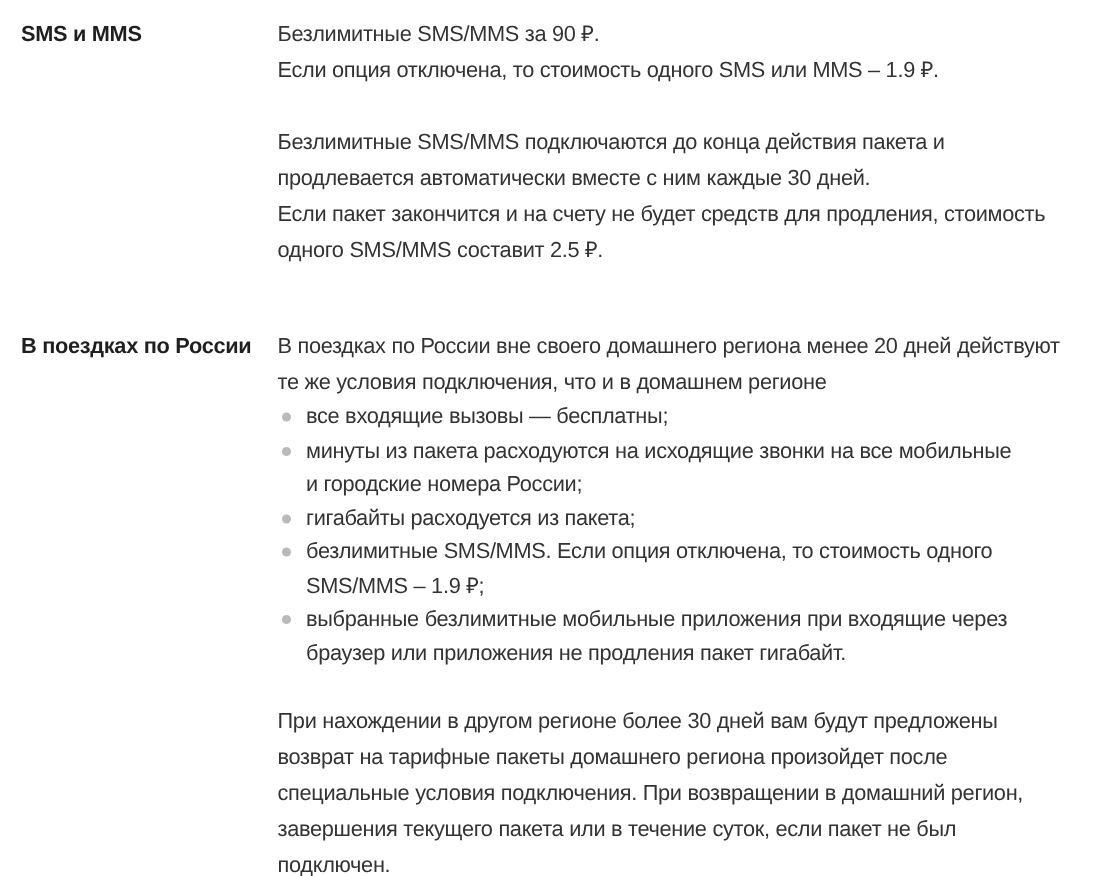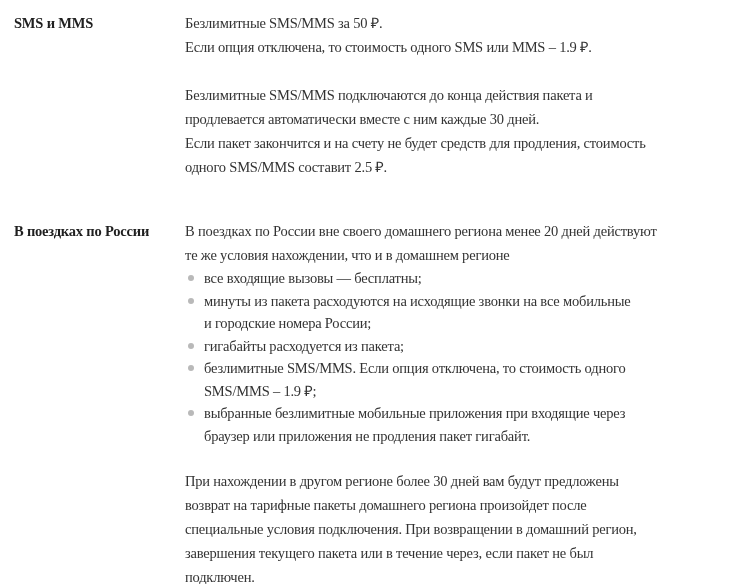--- a/index.html
+++ b/index.html
@@ -19,21 +19,20 @@
   }
   .page {
     padding: 11px 0 0 14px;
     box-sizing: border-box;
     width: 741px;
   }
   .section {
     display: grid;
     grid-template-columns: 171px 1fr;
     align-items: start;
-    font-family: Liberation Serif, serif;
   }
   .section.travel {
     margin-top: 40px;
   }
   .row-label {
     font-weight: bold;
     color: #1f1f1f;
     padding-right: 12px;
     line-height: 22px;
     padding-top: 1px;
@@ -75,38 +74,38 @@
 </style>
 </head>
 <body>
 
 <div class="page">
 
   <div class="section">
     <div class="row-label">SMS и MMS</div>
     <div class="content">
       <p class="para">
-        <span class="line">Безлимитные SMS/MMS за 50 ₽.</span>
+        <span class="line">Безлимитные SMS/MMS за 90 ₽.</span>
         <span class="line">Если опция отключена, то стоимость одного SMS или MMS – 1.9 ₽.</span>
       </p>
       <p class="para last">
         <span class="line">Безлимитные SMS/MMS подключаются до конца действия пакета и</span>
         <span class="line">продлевается автоматически вместе с ним каждые 30 дней.</span>
         <span class="line">Если пакет закончится и на счету не будет средств для продления, стоимость</span>
         <span class="line">одного SMS/MMS составит 2.5 ₽.</span>
       </p>
     </div>
   </div>
 
   <div class="section travel">
     <div class="row-label">В поездках по России</div>
     <div class="content">
       <p class="para last">
         <span class="line">В поездках по России вне своего домашнего региона менее 20 дней действуют</span>
-        <span class="line">те же условия нахождении, что и в домашнем регионе</span>
+        <span class="line">те же условия подключения, что и в домашнем регионе</span>
       </p>
       <ul class="bullets">
         <li>
           <span class="dot"></span>
           <span class="line">все входящие вызовы — бесплатны;</span>
         </li>
         <li>
           <span class="dot"></span>
           <span class="line">минуты из пакета расходуются на исходящие звонки на все мобильные</span>
           <span class="line">и городские номера России;</span>
@@ -123,19 +122,19 @@
         <li>
           <span class="dot"></span>
           <span class="line">выбранные безлимитные мобильные приложения при входящие через</span>
           <span class="line">браузер или приложения не продления пакет гигабайт.</span>
         </li>
       </ul>
       <p class="para last outro">
         <span class="line">При нахождении в другом регионе более 30 дней вам будут предложены</span>
         <span class="line">возврат на тарифные пакеты домашнего региона произойдет после</span>
         <span class="line">специальные условия подключения. При возвращении в домашний регион,</span>
-        <span class="line">завершения текущего пакета или в течение через, если пакет не был</span>
+        <span class="line">завершения текущего пакета или в течение суток, если пакет не был</span>
         <span class="line">подключен.</span>
       </p>
     </div>
   </div>
 
 </div>
 
 </body></html>

